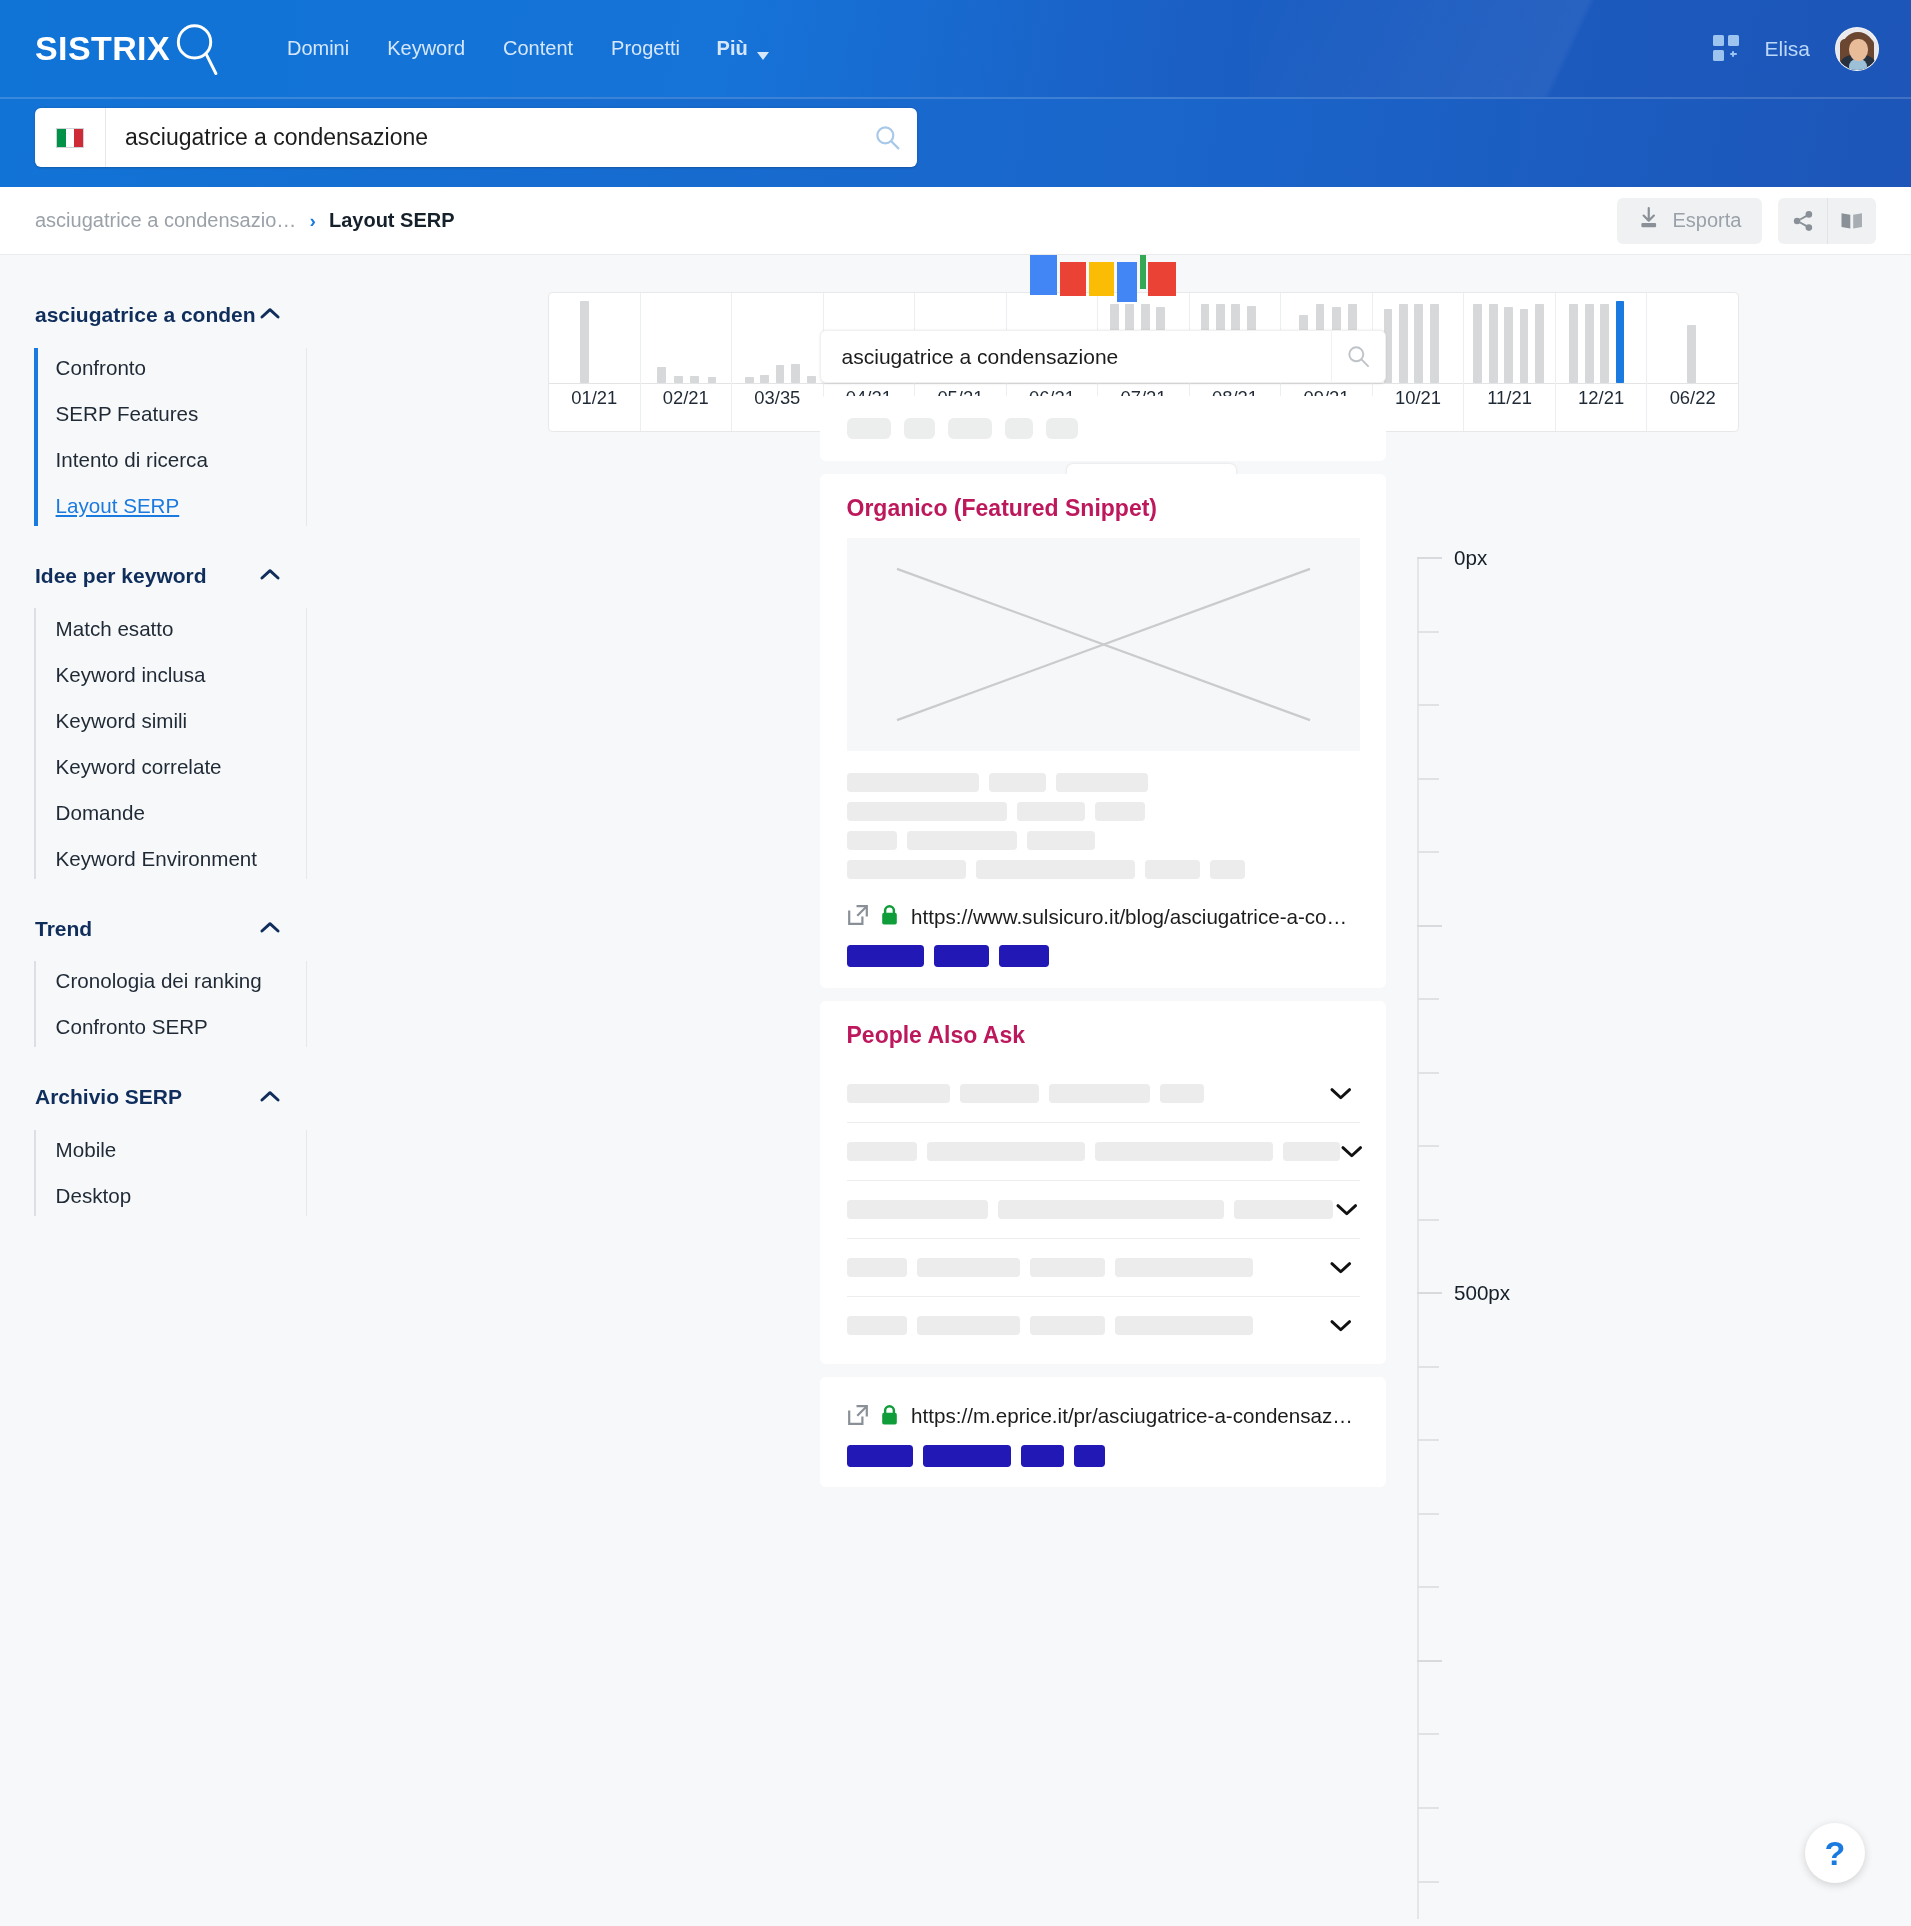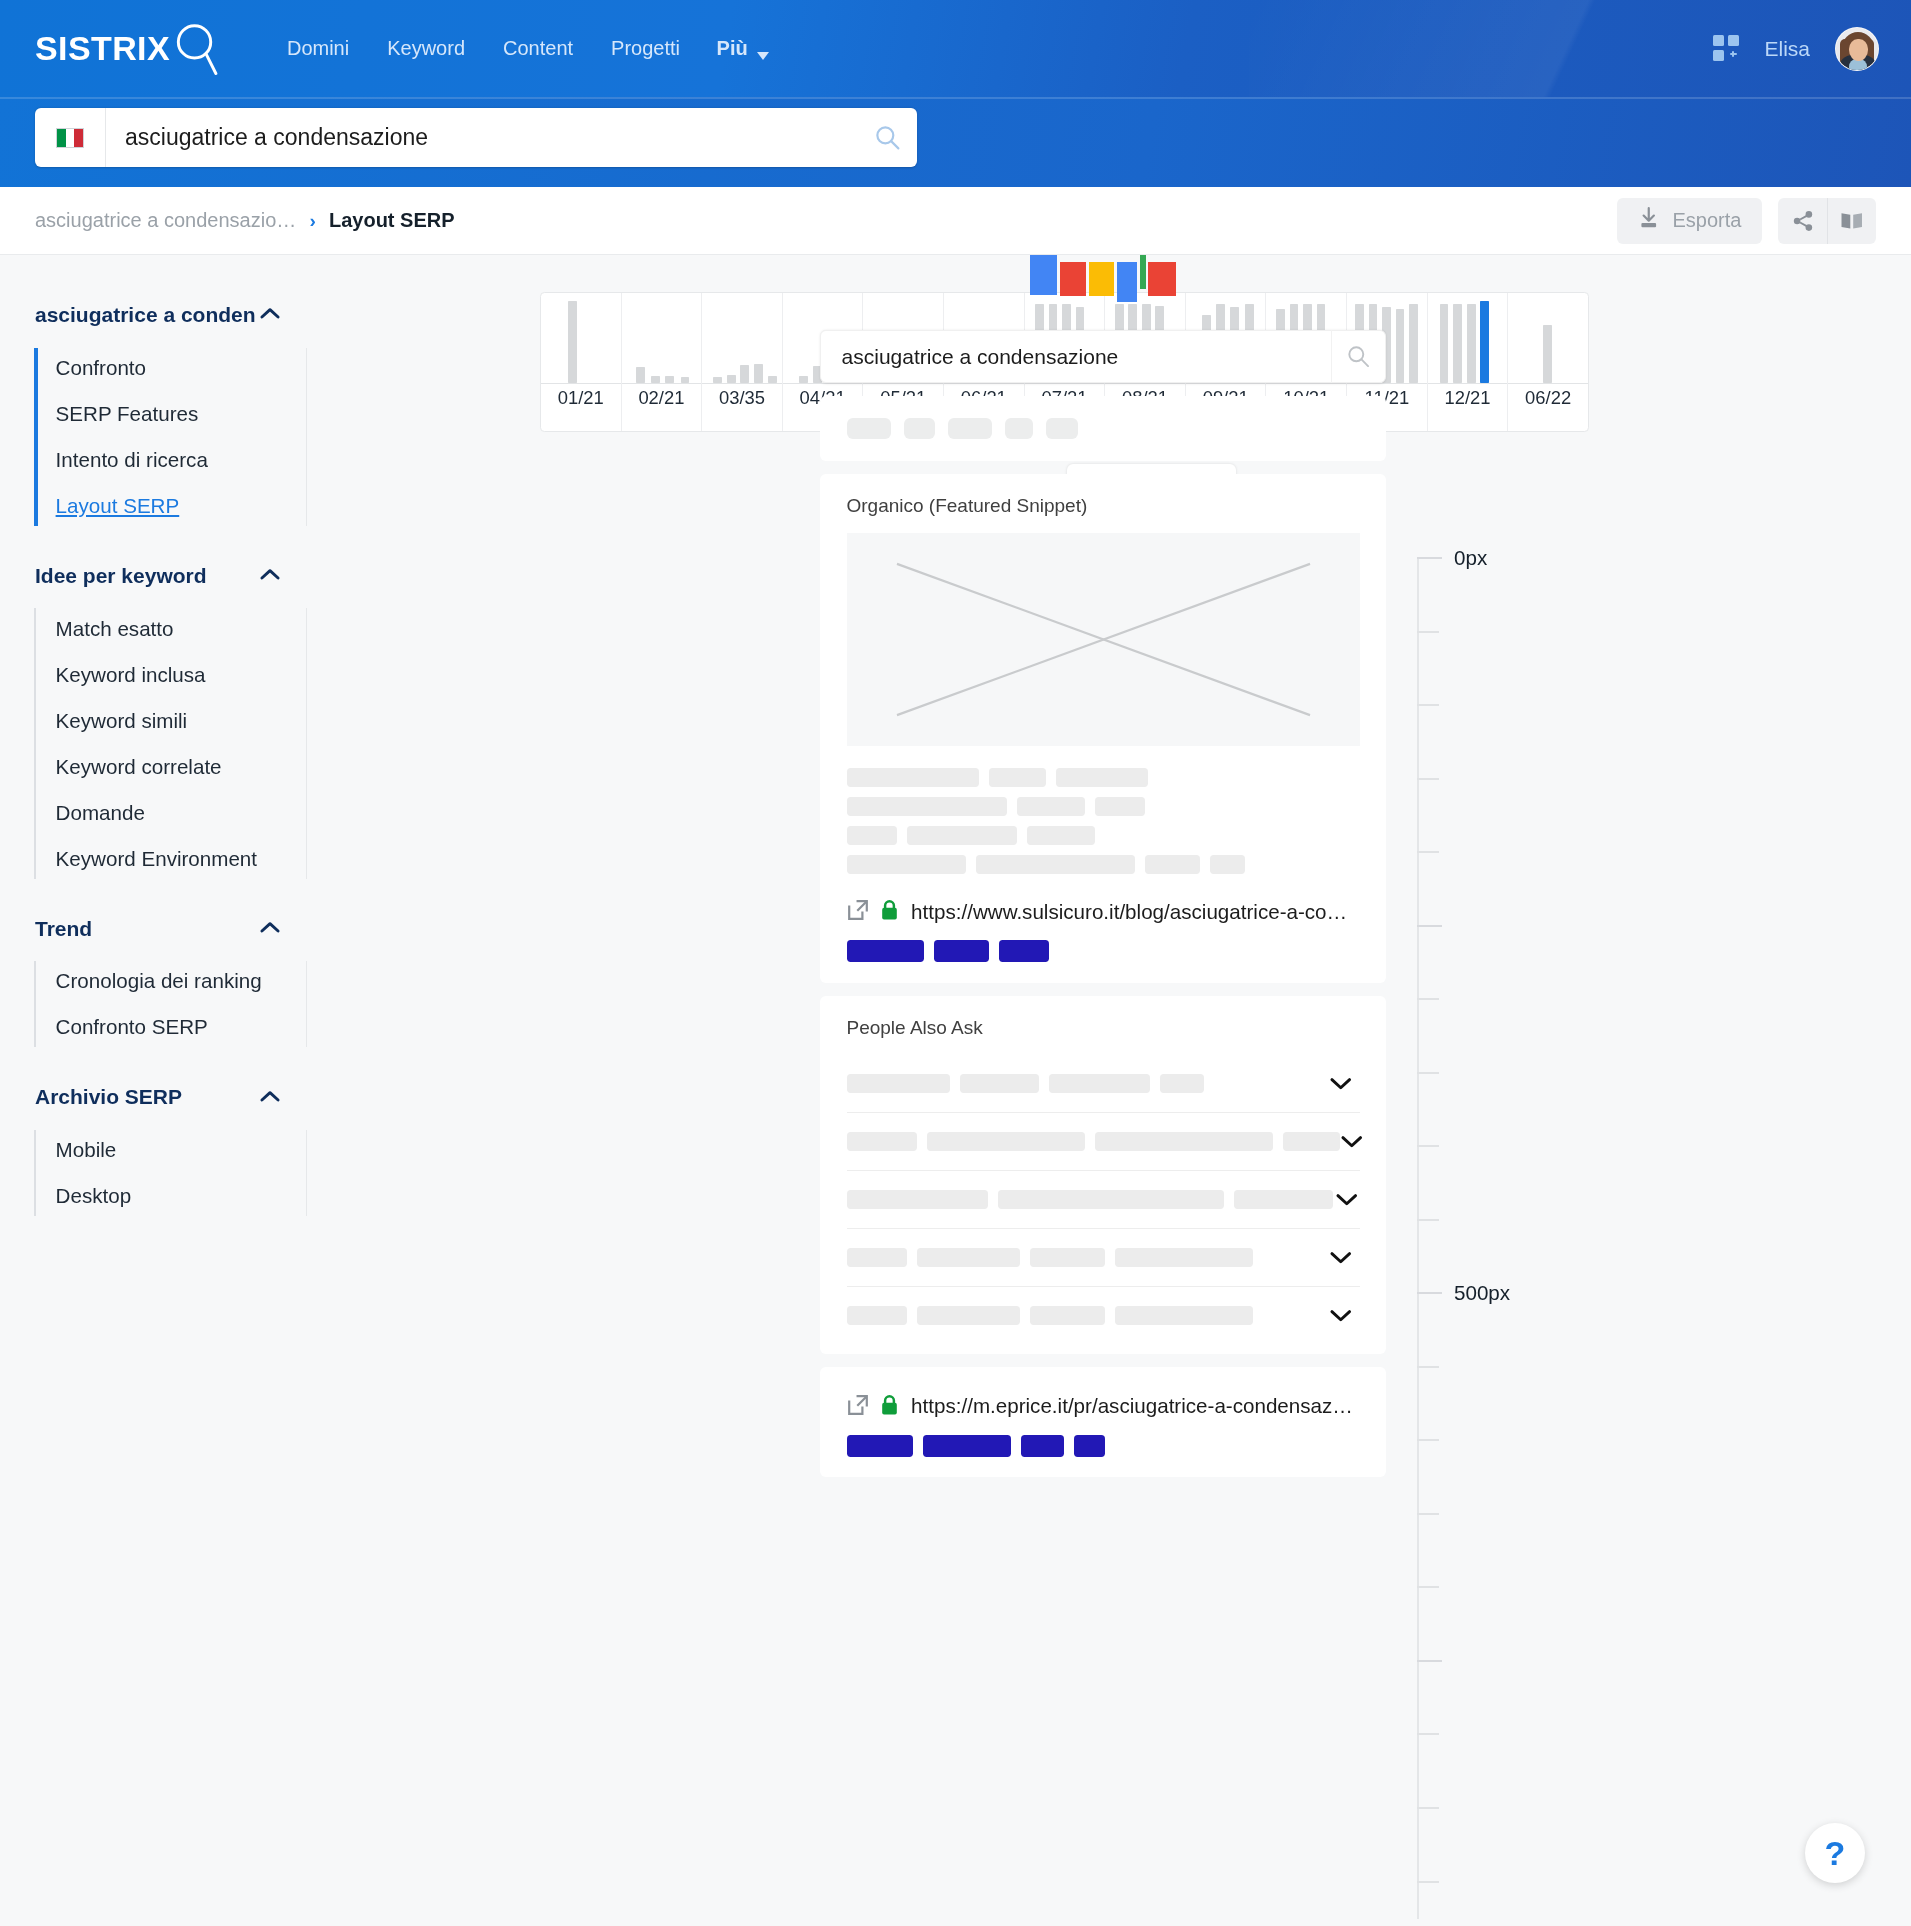--- a/index.html
+++ b/index.html
@@ -122,21 +122,21 @@
     content:"";position:absolute;right:8.8px;top:2.9px;bottom:2.9px;width:1.5px;background:#e6e8ea;
   }
   .sb-item{ padding:11px 0 11px 20.6px; font-size:20.6px; color:#1f2a36; cursor:pointer; }
   .sb-item.sel{ color:#1b7ae0; text-decoration:underline; }
 
   
   .content{ position:absolute; left:316px; top:255px; width:1595px; }
 
   
   .timeline{
-    position:absolute; left:224px; top:37px; width:1049px; height:140px;
+    position:absolute; left:232px; top:37px; width:1191px; height:140px;
     background:#fff; border:0.7px solid #e6e8ea; border-radius:4.4px; overflow:hidden;
   }
   .tl-months{ display:flex; height:100%; }
   .tl-month{ flex:1; position:relative; border-right:0.7px solid #edeef0; }
   .tl-month:last-child{ border-right:0; }
   .tl-plot{ position:absolute; left:0; right:0; top:0; height:90px; }
   .tl-bar{ position:absolute; bottom:0; width:8.8px; background:#d6d8da; border-radius:0.7px; }
   .tl-bar.hi{ background:#1b7ae0; }
   .tl-axis{ position:absolute;left:0;right:0;top:90px;height:0.7px;background:#e2e4e6; }
   .tl-label{
@@ -172,21 +172,21 @@
     box-shadow:0 0.7px 2.2px rgba(0,0,0,.10); border:0.7px solid #f0f0f0;
   }
   .serp-searchbox .txt{ flex:1; margin-left:20.6px; font-size:21px; color:#1c1c1c; }
   .serp-searchbox .mag{ width:54px;height:53px;display:flex;align-items:center;justify-content:center;border-left:0.7px solid #f2f2f2; }
 
   .serp-card{ background:#fff; border-radius:5.9px; margin-top:13.2px; padding:20.6px 26.5px; }
   .serp-card.chips{ padding:22px 26.5px; }
   .chiprow{ display:flex; gap:13.2px; }
   .chip{ height:20.6px; background:#eceded; border-radius:5.9px; }
 
-  .card-title{ color:#404040; font-size:19px; font-weight:400; margin-bottom:16px; }
+  .card-title{ color:#be185d; font-size:23px; font-weight:700; margin-bottom:16px; }
   .xbox{ width:100%; height:213px; background:#f6f7f8; position:relative; }
   .xbox svg{ position:absolute; left:0; top:0; }
 
   .skel-lines{ margin-top:22px; }
   .skel-row{ display:flex; gap:10.3px; margin-bottom:10.3px; }
   .skel{ height:19px; background:#ececec; border-radius:3.7px; }
 
   .urlrow{ display:flex; align-items:center; gap:11.8px; margin-top:25px; }
   .url-text{ font-size:20.6px; color:#1c1c1c; white-space:nowrap; }
   .bluerow{ display:flex; gap:10.3px; margin-top:16px; }

